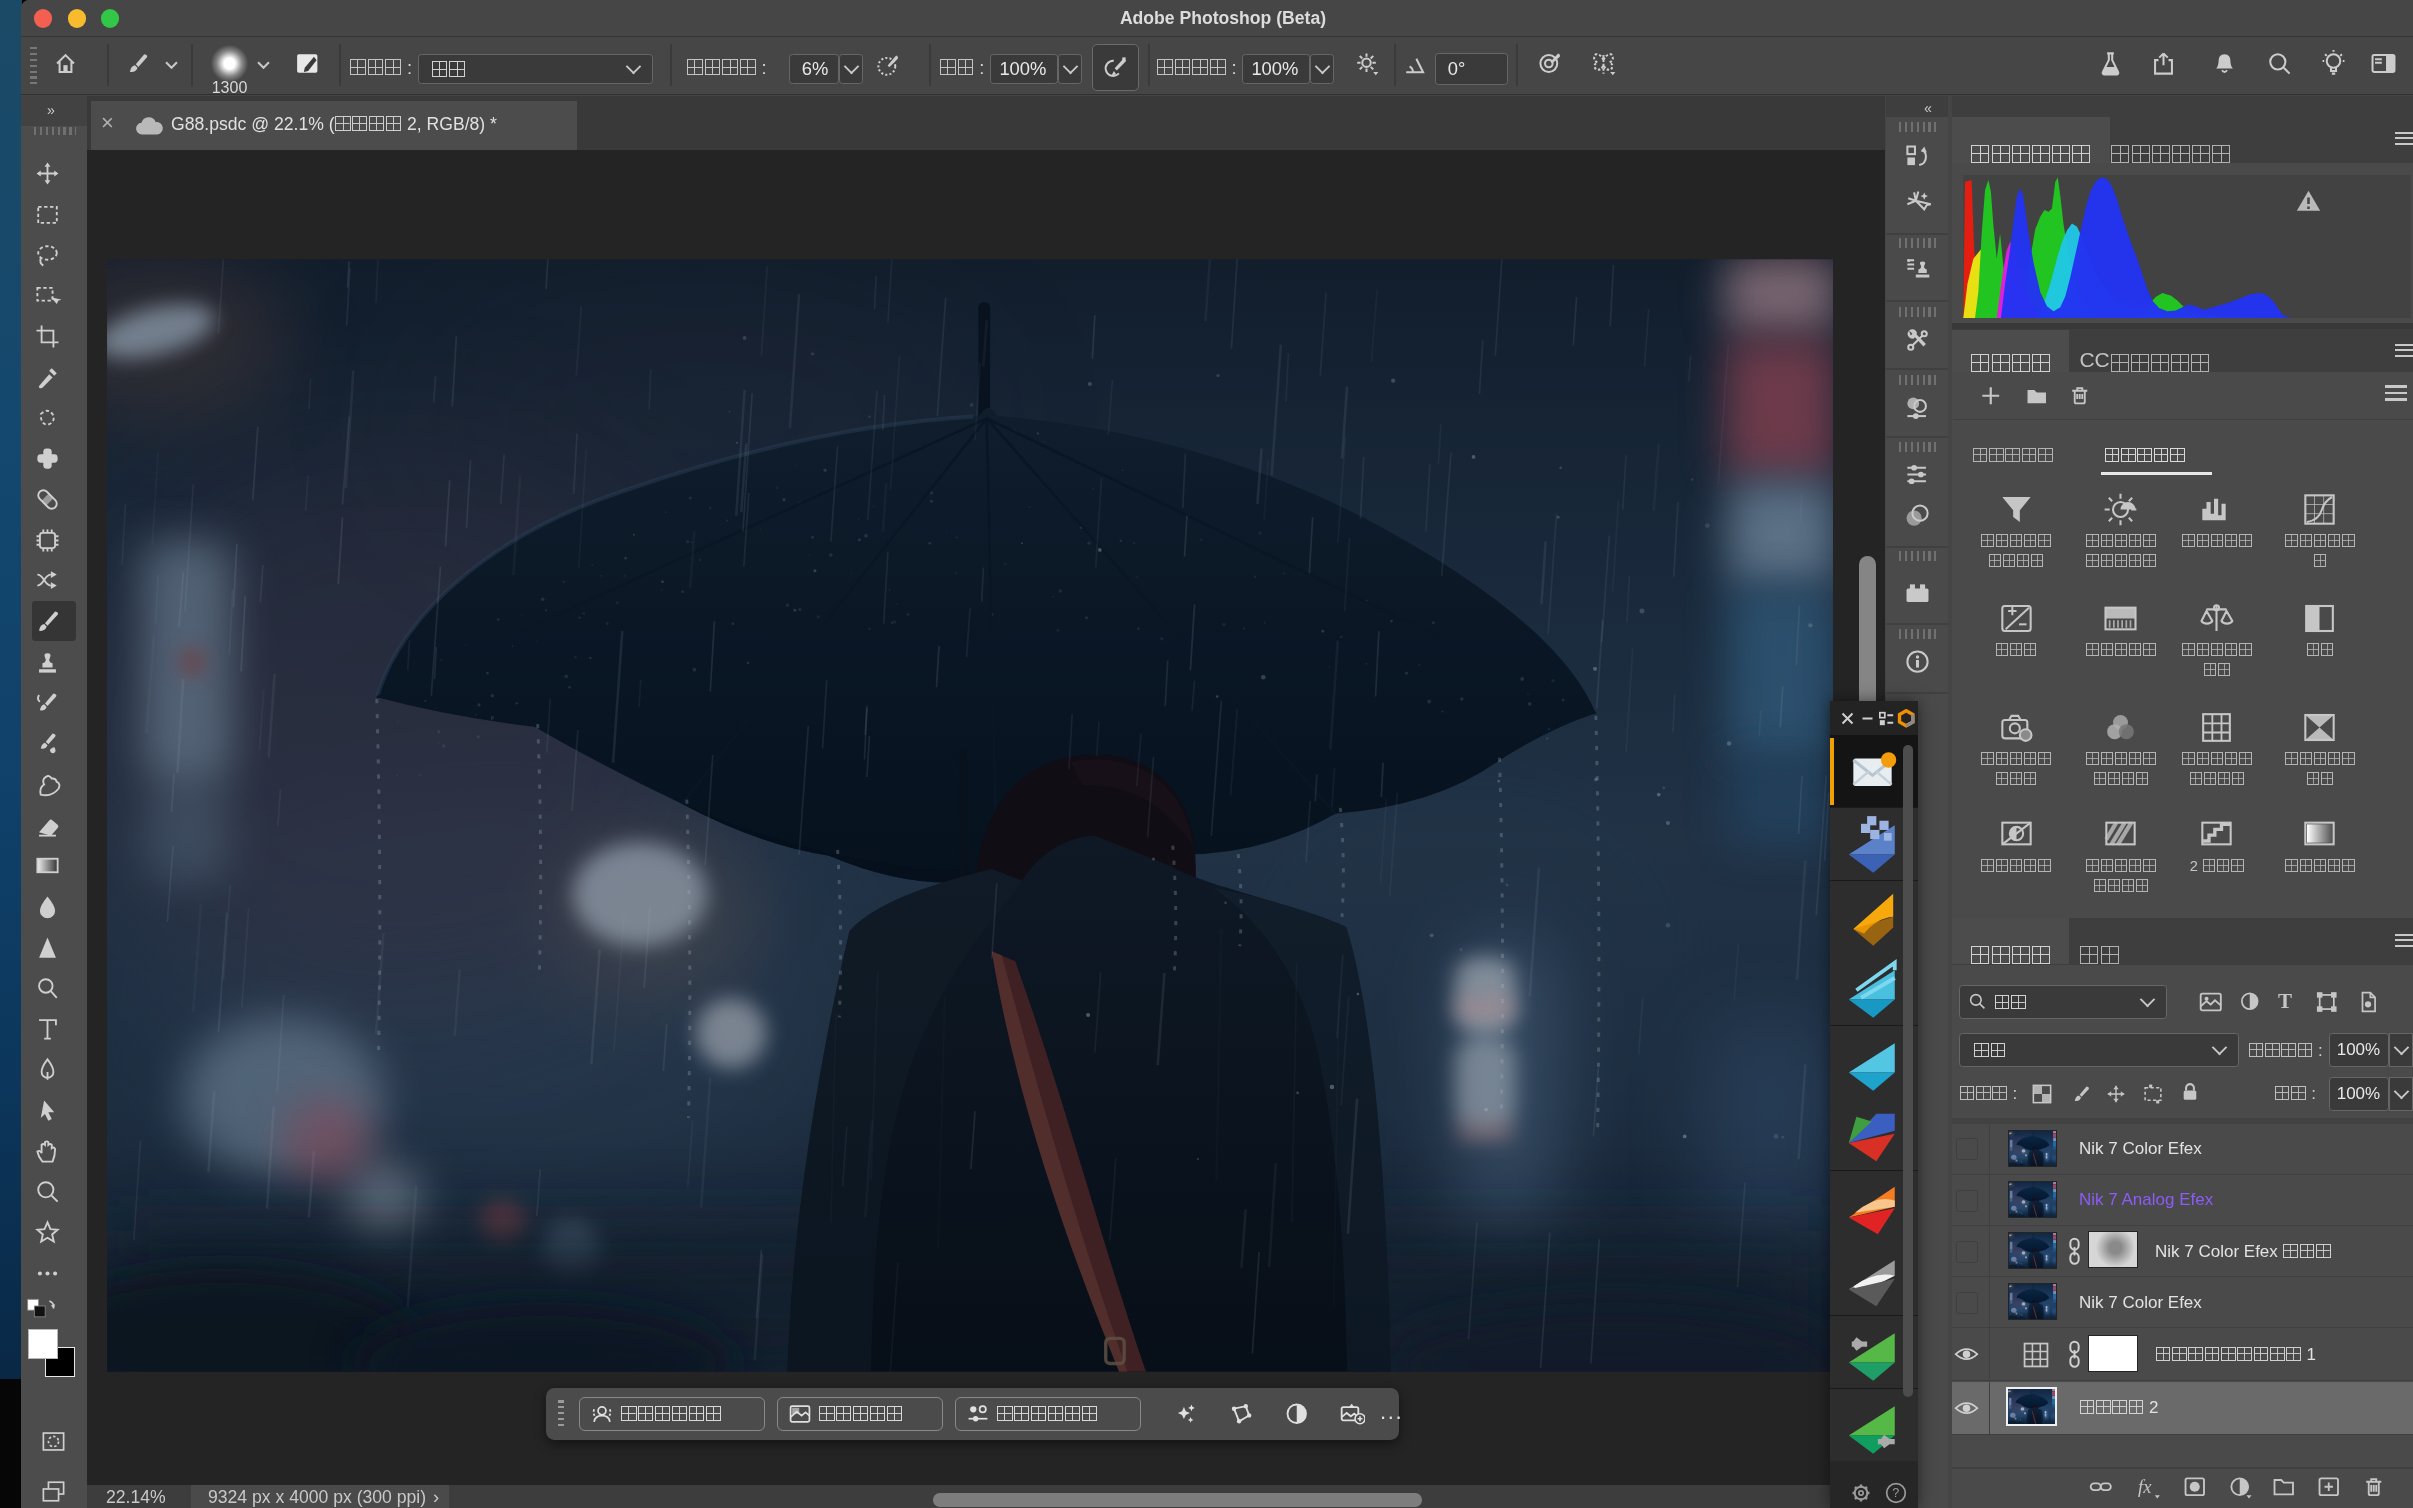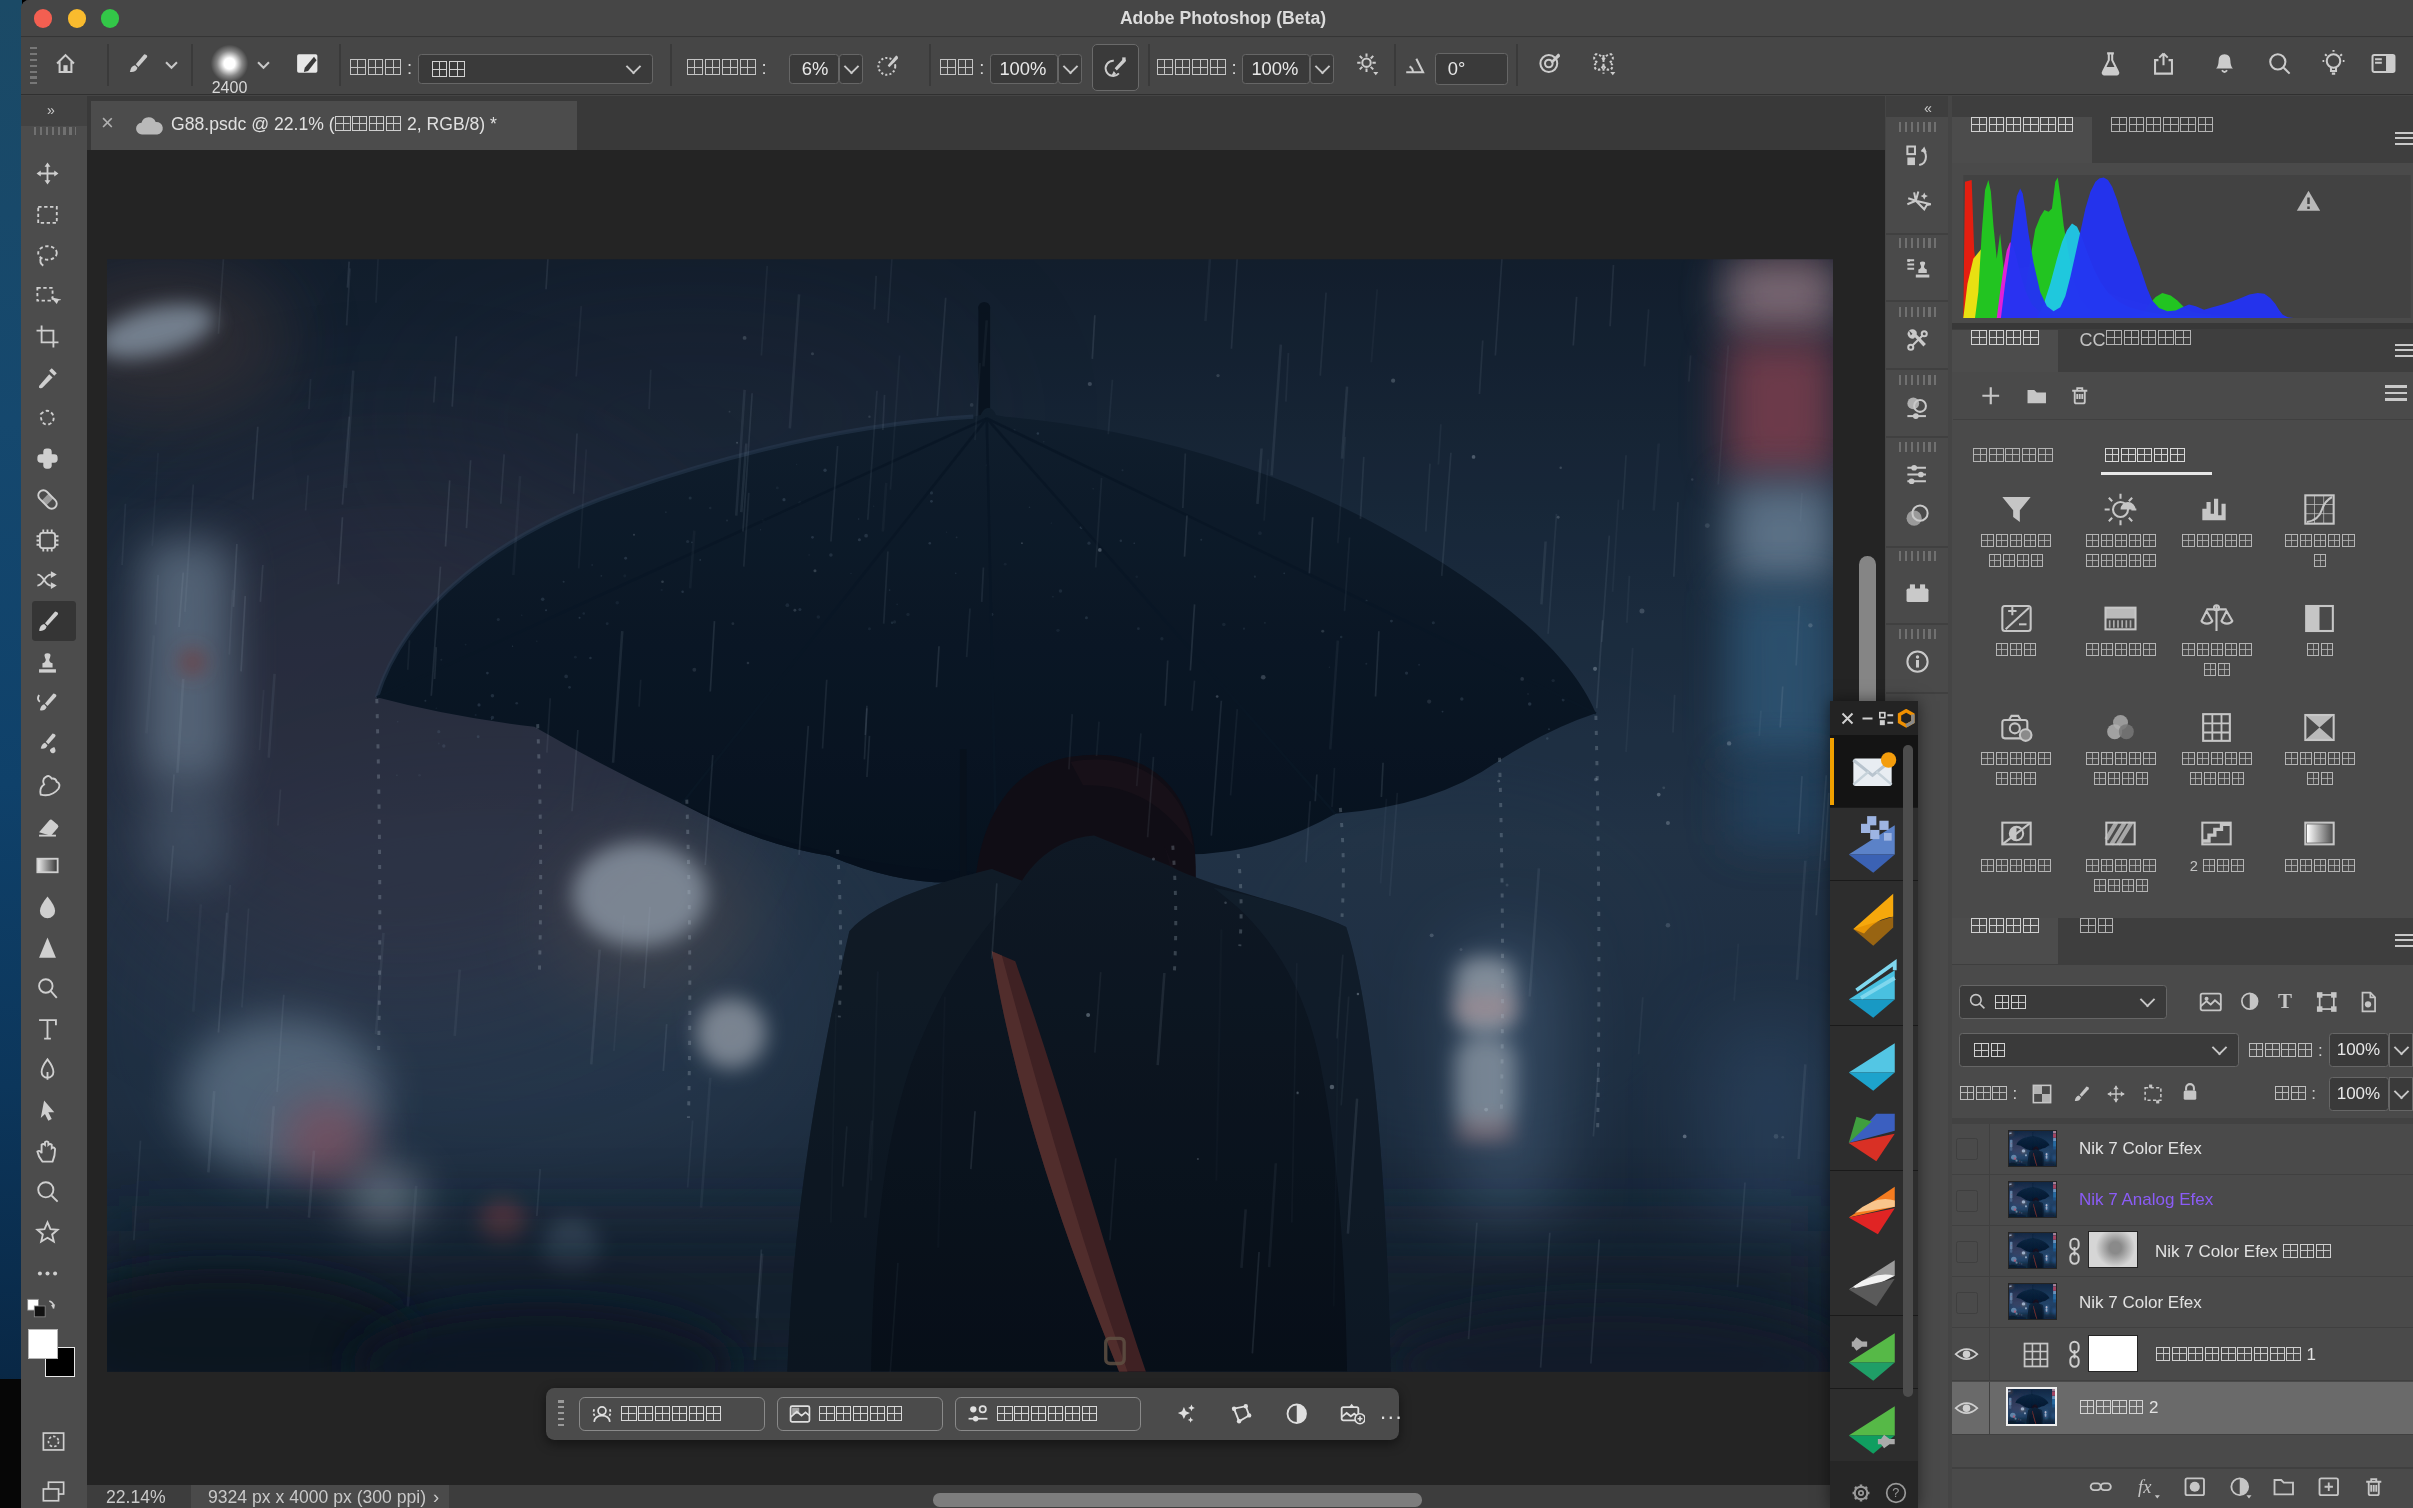--- a/index.html
+++ b/index.html
@@ -5,21 +5,21 @@
 .abs{position:absolute}
 i.g{display:inline-block;width:.86em;height:.86em;border:.062em solid currentColor;margin:0 .05em;vertical-align:-.07em;opacity:.88;
  background-image:linear-gradient(currentColor,currentColor),linear-gradient(currentColor,currentColor);
  background-size:100% .055em,.055em 100%;background-position:center,center;background-repeat:no-repeat}
 .tic{position:absolute;width:27px;height:27px;z-index:2}
 .ibox{position:absolute;background:#3a3a3a;border:0.8px solid #666;border-radius:3.4px;color:#e8e8e8;display:flex;align-items:center}
 .chv{position:absolute;right:13.4px;top:50%;width:11px;height:11px;transform:translateY(-72%) rotate(45deg);border-right:2.2px solid #c8c8c8;border-bottom:2.2px solid #c8c8c8}
 .olab{position:absolute;top:57px;font-size:18.4px;color:#d6d6d6;white-space:nowrap}
 .alab{position:absolute;width:104px;text-align:center;font-size:14.7px;line-height:20px;color:#c4c4c4}
 .tbtn{position:absolute;top:9.2px;height:34px;border:0.8px solid #8a8a8a;border-radius:5.9px;display:flex;align-items:center;gap:7.5px;padding:0 11px;color:#ececec;font-size:17.6px;white-space:nowrap}
-.ptab{position:absolute;height:41px;display:flex;align-items:flex-start;padding:0 18.4px;font-size:18px;color:#c2c2c2;white-space:nowrap}
+.ptab{position:absolute;height:41px;display:flex;align-items:flex-end;padding:0 18.4px;font-size:21px;color:#c2c2c2;white-space:nowrap}
 .ptab.on{background:#4c4c4c;color:#e4e4e4}
 .hamb{position:absolute;width:18.4px;height:13.4px;background-image:repeating-linear-gradient(#c9c9c9 0 2.1px,transparent 2.1px 5.4px)}
 </style></head>
 <body>
 <svg width="0" height="0" style="position:absolute">
     <defs>
 <linearGradient id="gld" x1="0" y1="0" x2="1" y2="0">
         <stop offset="0" stop-color="#eee"></stop>
         <stop offset="1" stop-color="#333"></stop>
       </linearGradient>
@@ -532,21 +532,21 @@
 <div style="position:absolute;left:107px;top:44px;width:1.7px;height:42px;background:#3a3a3a"></div>
 <svg style="position:absolute;left:124px;top:50px;width:27px;height:27px" viewBox="0 0 32 32">
     <path d="M24 5 L14 17 l3 3 L27 9 q2 -3 -3 -4z" fill="#cccccc"></path>
     <path d="M13 18 q-5 1 -6 8 q7 1 9 -5z" fill="#cccccc"></path>
   </svg>
 <svg style="position:absolute;left:164px;top:60px;width:15px;height:10px" viewBox="0 0 22 14">
     <path d="M3 3 l8 8 8-8" stroke="#c8c8c8" stroke-width="3" fill="none"></path>
   </svg>
 <div style="position:absolute;left:191px;top:44px;width:1.7px;height:42px;background:#3a3a3a"></div>
 <div style="position:absolute;left:210px;top:44px;width:39px;height:39px;border-radius:50%;background:radial-gradient(circle,#ffffff 0 20%,rgba(255,255,255,0.35) 46%,rgba(255,255,255,0) 68%)"></div>
-<div style="position:absolute;left:206px;top:79px;width:47px;height:15px;font-size:16px;color:#d8d8d8;text-align:center">2400</div>
+<div style="position:absolute;left:206px;top:79px;width:47px;height:15px;font-size:16px;color:#d8d8d8;text-align:center">1300</div>
 <svg style="position:absolute;left:256px;top:60px;width:15px;height:10px" viewBox="0 0 22 14">
     <path d="M3 3 l8 8 8-8" stroke="#c8c8c8" stroke-width="3" fill="none"></path>
   </svg>
 <div style="position:absolute;left:293px;top:50px;width:28.5px;height:27px"><svg width="28.5" height="27" viewBox="0 0 32 32">
       <rect x="4" y="5" width="24" height="22" rx="2" fill="#e8e8e8"></rect>
       <path d="M24 8 L13 21 l-1 5 5 -1 L27 12z" fill="#3a3a3a"></path>
     </svg></div>
 <div style="position:absolute;left:339px;top:44px;width:1.7px;height:42px;background:#3a3a3a"></div>
 <div class="olab" style="left:349px"><i class="g"></i><i class="g"></i><i class="g"></i> :</div>
 <div class="ibox" style="left:418px;top:54px;width:235px;height:30px;font-size:18.4px;padding-left:11.7px">

